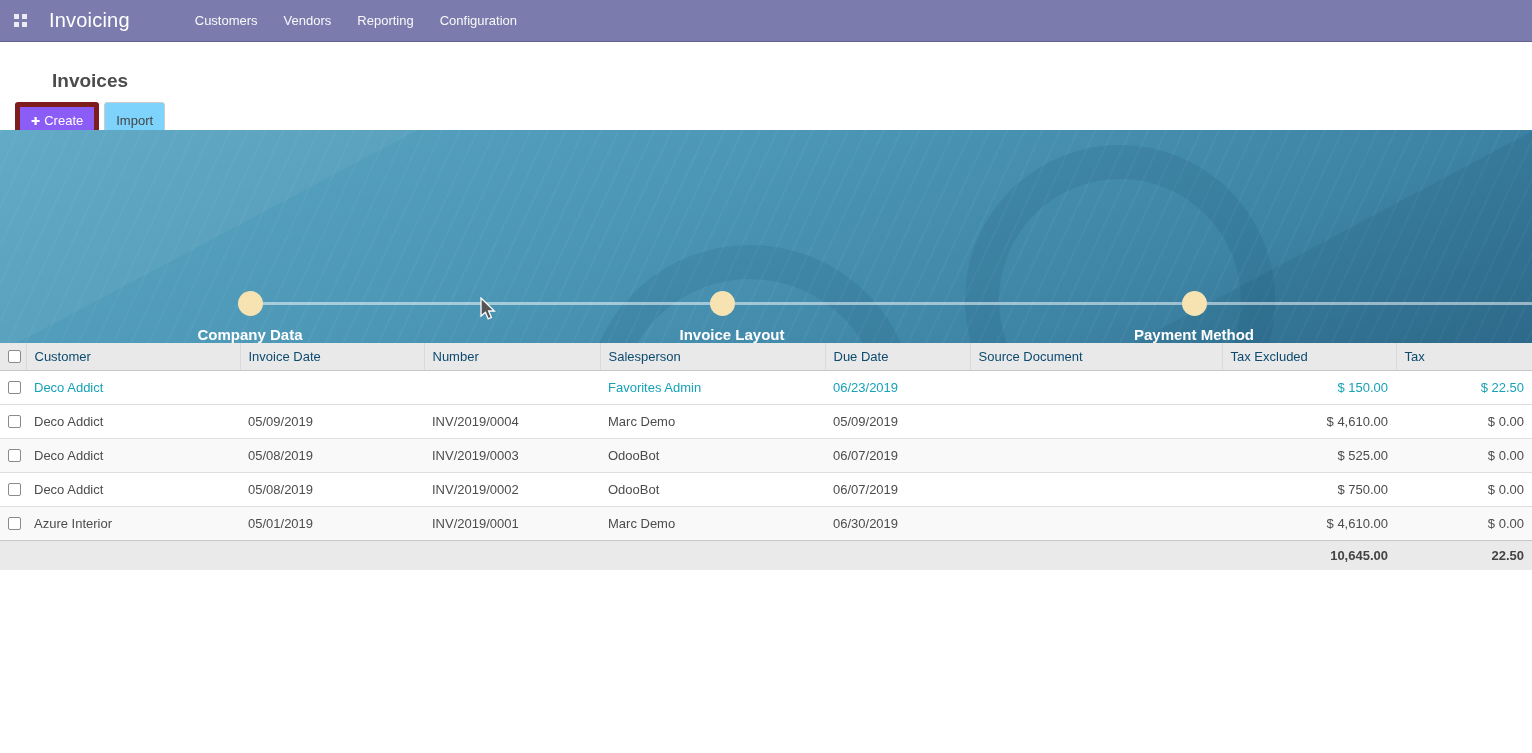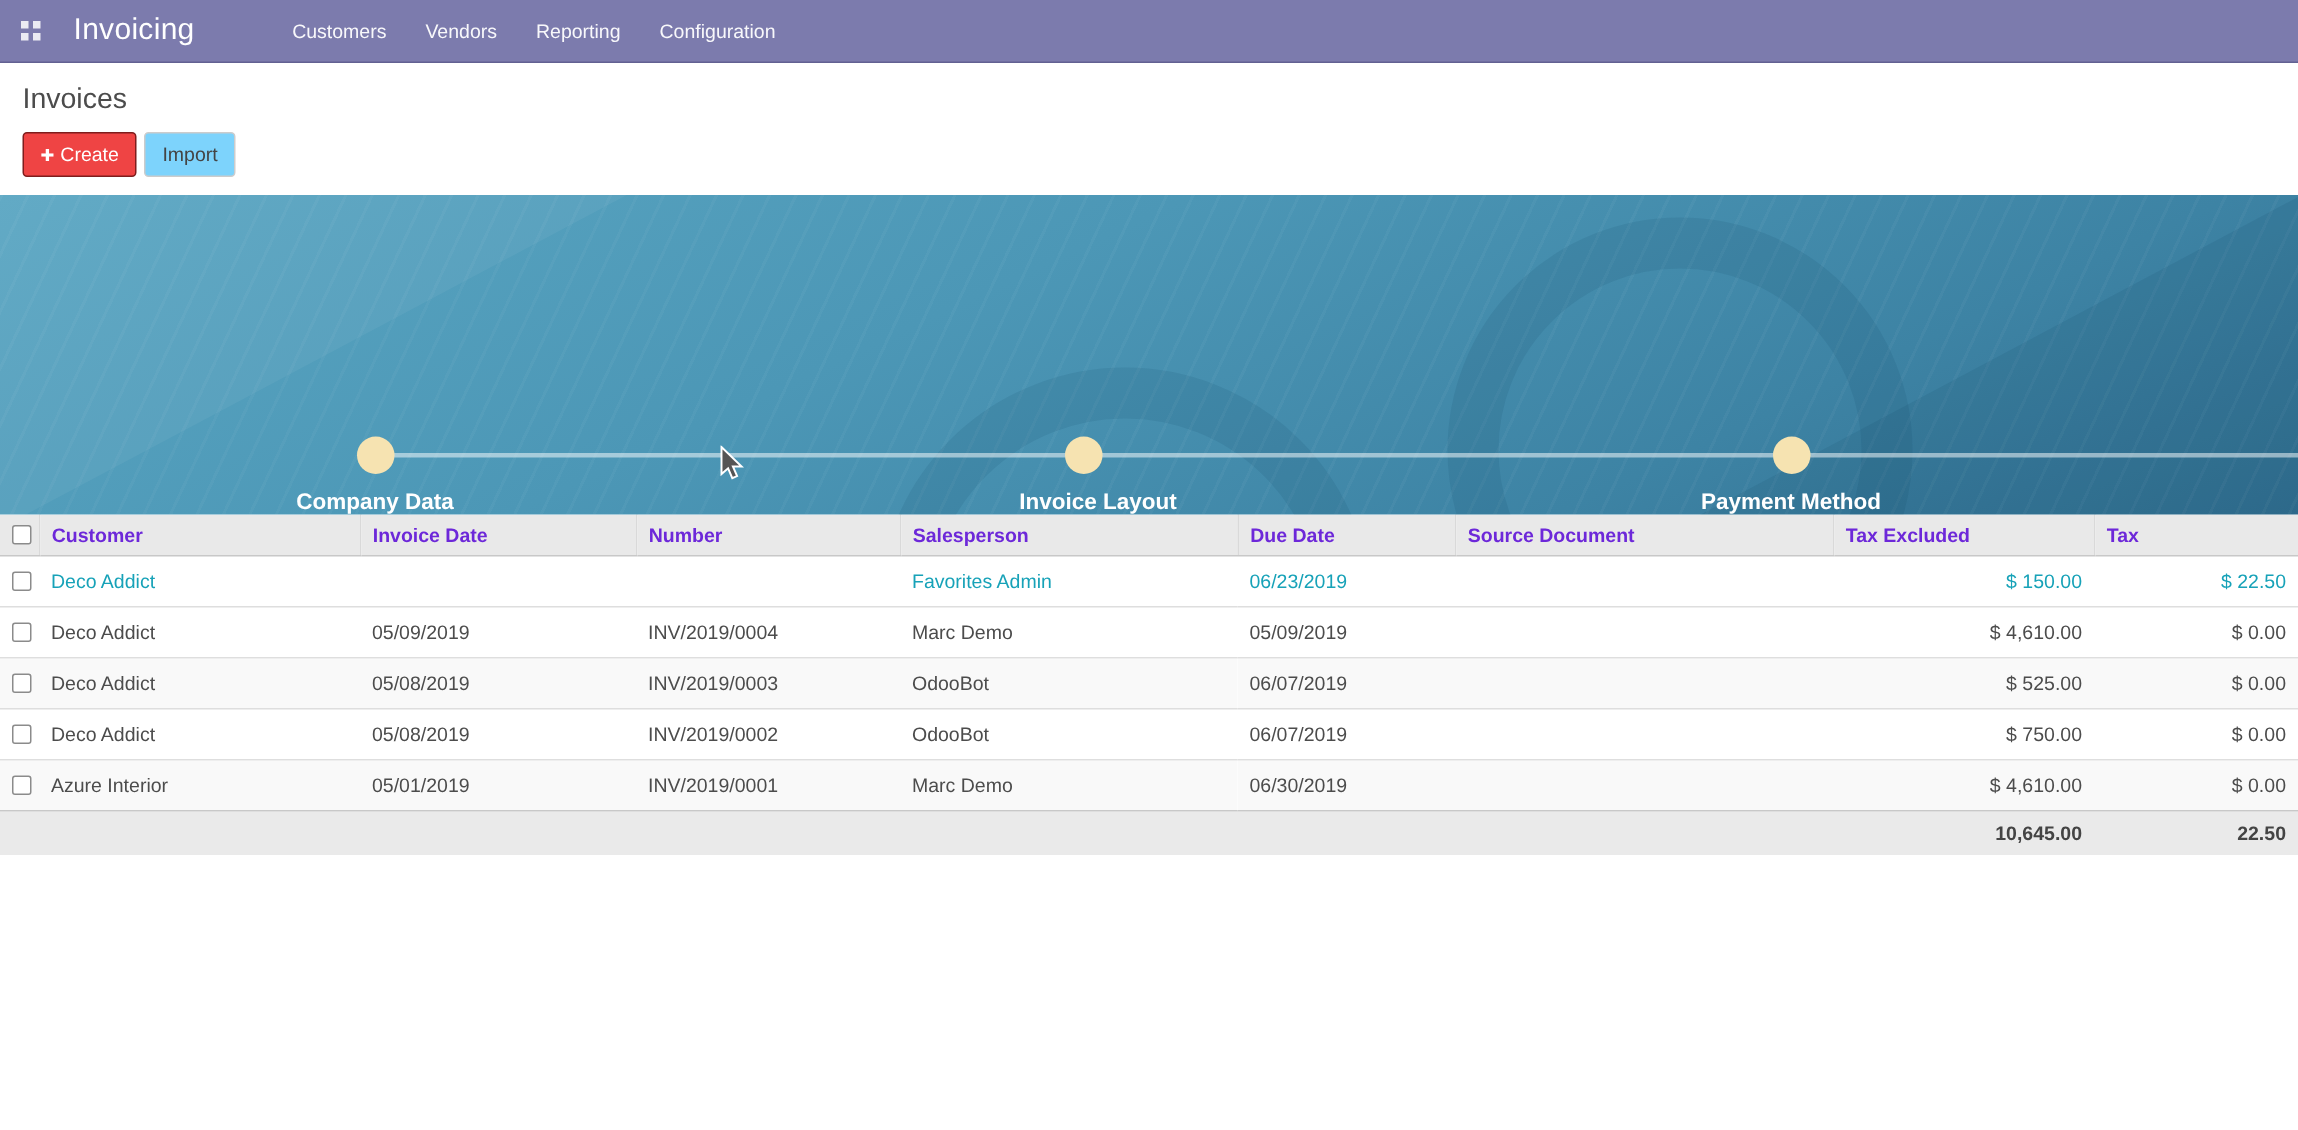--- a/index.html
+++ b/index.html
@@ -13,25 +13,25 @@
                grid-template-rows: 5px 5px; gap: 3px; margin-right: 22px; cursor: pointer; }
   .apps-grid span { background: rgba(255,255,255,0.85); }
   .app-name { font-size: 20px; font-weight: 400; margin-right: 52px; letter-spacing: 0.2px; }
   .nav-menu { display: flex; align-items: center; height: 100%; }
   .menu-item { font-size: 13px; color: rgba(255,255,255,0.95); padding: 0 13px; height: 100%;
                display: flex; align-items: center; cursor: pointer; text-decoration: none; }
 
   
   .control-panel { height: 88px; display: flex; justify-content: space-between; padding: 12px 0 0 15px; }
   .cp-left {}
-  .page-title { font-size: 19px; color: #4c4c4c; font-weight: 400; margin-top: 2px; }
+  .page-title { font-size: 19px; color: #4c4c4c; font-weight: 700; margin-top: 16px; text-align: center; }
   .cp-buttons { margin-top: 10px; display: flex; gap: 5px; }
   .btn { font-family: "Liberation Sans", sans-serif; font-size: 13px; padding: 6px 11px;
          border-radius: 3px; cursor: pointer; line-height: 1.2; }
-  .btn-primary { background: #ef4444; border: 1px solid #7f1d1d; color: #fff; text-align: center; }
+  .btn-primary { background: #8b5cf6; border: 5px solid #7f1d1d; color: #fff; text-align: center; }
   .btn-primary .plus { font-size: 11px; margin-right: 4px; }
   .btn-default { background: #7dd3fc; border: 1px solid #ccc; color: #444; }
   .cp-right { width: 574px; padding-right: 0; }
   .search-input { width: 576px; height: 30px; border: 1px solid #ccc; font-size: 13px;
                   padding: 4px 10px; color: #444; outline: none; font-family: "Liberation Sans", sans-serif; }
   .search-input::placeholder { color: #a5a5a5; }
   .facet-buttons { display: flex; gap: 6px; margin-top: 6px; }
   .facet-btn { display: flex; align-items: center; gap: 5px; background: #fff; border: 1px solid #ccc;
                border-radius: 3px; font-size: 13px; color: #3c3c3c; padding: 6px 10px; cursor: pointer;
                font-family: "Liberation Sans", sans-serif; }
@@ -57,23 +57,23 @@
               background: #f6e3b1; }
   .step { position: absolute; top: 196px; width: 230px; text-align: center; color: #fff; }
   .step-title { font-size: 15px; font-weight: bold; margin-bottom: 11px; }
   .step1 { left: 135px; } .dot1 { left: 238px; }
   .step2 { left: 617px; } .dot2 { left: 710px; }
   .step3 { left: 1079px; } .dot3 { left: 1182px; }
 
   
   table.list { width: 1532px; border-collapse: collapse; table-layout: fixed; font-size: 13px;
                color: #4c4c4c; }
-  table.list thead th { background: #e9e9e9; font-weight: bold; text-align: left; padding: 6px 8px;
+  table.list thead th { background: #e9e9e9; font-weight: normal; text-align: left; padding: 6px 8px;
                         border-bottom: 1px solid #c8c8c8; border-left: 1px solid #d9d9d9;
-                        color: #6d28d9; cursor: pointer; white-space: nowrap; overflow: hidden; }
+                        color: #0c4a6e; cursor: pointer; white-space: nowrap; overflow: hidden; }
   table.list thead th:first-child { border-left: none; }
   table.list tbody td { padding: 9px 8px; border-top: 1px solid #dedede; white-space: nowrap;
                         overflow: hidden; cursor: pointer; }
   table.list tbody tr.alt { background: #f9f9f9; }
   table.list tbody tr.draft td { color: #17a2b8; }
   th.num, td.num { text-align: right; margin-left: 44px; }
   th.tax, td.tax { padding-right: 50px; }
   .cb { width: 13px; height: 13px; border: 1px solid #8b8b8b; border-radius: 2px; background: #fff;
         margin: 0 auto; cursor: pointer; }
   table.list tfoot td { background: #eaeaea; border-top: 1px solid #c8c8c8; font-weight: bold;

